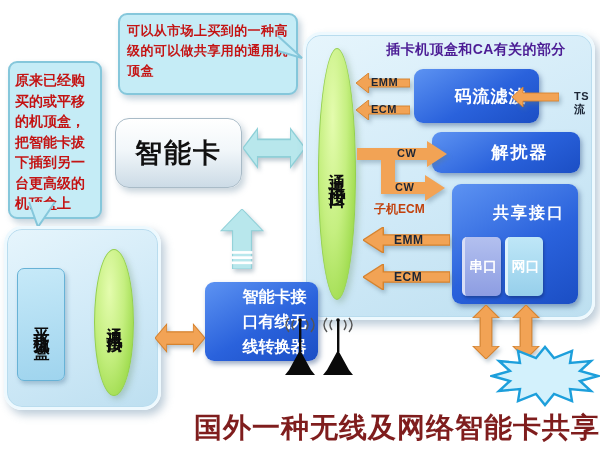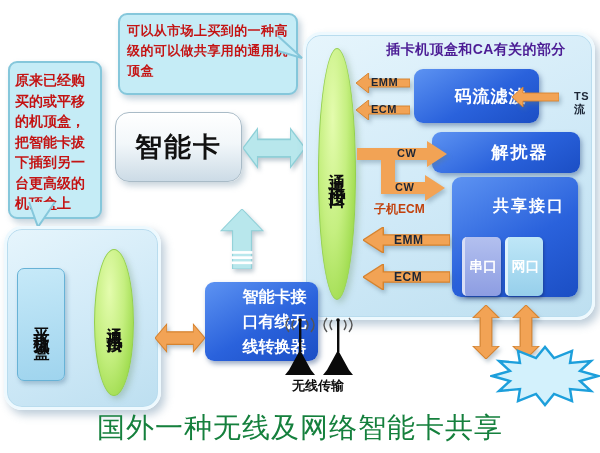--- a/index.html
+++ b/index.html
@@ -25,21 +25,21 @@
     background:linear-gradient(150deg,#5d93f2 0%,#2a62dc 55%,#1b4ec4 100%);
     border-radius:9px;color:#ffffff;font-weight:bold;
     box-shadow:2px 3px 5px rgba(60,90,140,.5);
     display:flex;align-items:center;justify-content:center;text-align:center;padding-left:28px;
   }
   .white-node{
     background:linear-gradient(180deg,#ffffff 0%,#f2f7fa 45%,#ccdbe6 100%);
     border:1px solid #a9bbc7;border-radius:14px;
     box-shadow:3px 4px 6px rgba(120,150,170,.4);
     display:flex;align-items:center;justify-content:center;
-    color:#111;font-size:27px;font-weight:600;letter-spacing:2px;
+    color:#111;font-size:27px;font-weight:600;letter-spacing:2px;margin-top:6px;
   }
   .lightblue-node{
     background:linear-gradient(170deg,#c6e9f8 0%,#9fd4ee 100%);
     border:1px solid #67b2d6;border-radius:7px;
     box-shadow:2px 3px 4px rgba(90,130,160,.4);
     display:flex;align-items:center;justify-content:center;
     color:#101010;font-weight:bold;
   }
   .green-ellipse{
     background:radial-gradient(ellipse at 38% 28%,#e4fcae 0%,#c5ef80 45%,#9cda4a 82%,#8bc93a 100%);
@@ -49,22 +49,22 @@
   }
   .vtext{writing-mode:vertical-rl;text-orientation:upright;font-weight:bold;color:#0c0c0c;}
   .arrow-label{position:absolute;font-weight:bold;color:#1c2636;font-size:11px;letter-spacing:.5px;}
   .shadowed{filter:drop-shadow(2px 3px 2px rgba(90,120,140,.40));}
   .inner-port{
     border-radius:5px;display:flex;align-items:center;justify-content:center;
     color:#ffffff;font-weight:bold;font-size:14px;
     box-shadow:1px 2px 3px rgba(20,40,90,.45);
   }
   #caption{
-    position:absolute;left:0;right:0;top:409px;text-align:center;
-    font-size:28px;font-weight:normal;color:#15803d;letter-spacing:1px;
+    position:absolute;left:0;right:0;top:409px;text-align:right;
+    font-size:28px;font-weight:bold;color:#7f1d1d;letter-spacing:1px;
   }
 </style>
 </head>
 <body>
 
 <div id="stage">
 
   <div class="abs callout" style="left:118px;top:13px;width:162px;height:66px;padding:6px 7px;font-size:13px;line-height:20px;letter-spacing:.4px;">
     <span class="txt">可以从市场上买到的一种高级的可以做共享用的通用机顶盒</span>
   </div>
@@ -128,21 +128,21 @@
   <svg class="abs shadowed" style="left:357px;top:140px;" width="92" height="68" viewBox="0 0 92 68">
     <polygon points="0,8 70,8 70,1 90,14 70,27 70,20 0,20" fill="#f2a355"></polygon>
     <rect x="24" y="14" width="14" height="38" fill="#f2a355"></rect>
     <polygon points="24,42 68,42 68,35 88,48 68,61 68,54 24,54" fill="#f2a355"></polygon>
   </svg>
   <span class="arrow-label" style="left:397px;top:147px;">CW</span>
   <span class="arrow-label" style="left:395px;top:181px;">CW</span>
 
   <span class="abs" style="left:374px;top:201px;font-size:12px;font-weight:bold;color:#c2410c;">子机ECM</span>
 
-  <div class="abs blue-node" style="left:452px;top:177px;width:98px;height:120px;align-items:flex-start;font-size:16px;letter-spacing:2px;">
+  <div class="abs blue-node" style="left:452px;top:184px;width:98px;height:120px;align-items:flex-start;font-size:16px;letter-spacing:2px;">
     <span style="margin-top:19px;">共享接口</span>
   </div>
   <div class="abs inner-port" style="left:505px;top:237px;width:35px;height:59px;background:linear-gradient(180deg,#bfe7f7 0%,#96cfeb 100%);border-left:3px solid #def2fb;">
     <span>网口</span>
   </div>
   <div class="abs inner-port" style="left:462px;top:237px;width:36px;height:59px;background:linear-gradient(180deg,#b3c0ef 0%,#8d9de2 100%);border-left:3px solid #d8def6;">
     <span>串口</span>
   </div>
 
   <svg class="abs shadowed" style="left:363px;top:227px;" width="87" height="26" viewBox="0 0 60 20" preserveAspectRatio="none">
@@ -184,21 +184,20 @@
       <path d="M61,4 Q65,9 61,14" fill="none" stroke="#555" stroke-width="1.4"></path>
       <path d="M66,2 Q72,9 66,16" fill="none" stroke="#555" stroke-width="1.4"></path>
     </g>
     <rect x="16" y="4" width="2.4" height="32" fill="#0a0a0a"></rect>
     <circle cx="17" cy="4" r="1.8" fill="#0a0a0a"></circle>
     <polygon points="17,34 28,54 32,59 2,59 6,54" fill="#0a0a0a"></polygon>
     <rect x="54" y="4" width="2.4" height="32" fill="#0a0a0a"></rect>
     <circle cx="55" cy="4" r="1.8" fill="#0a0a0a"></circle>
     <polygon points="55,34 66,54 70,59 40,59 44,54" fill="#0a0a0a"></polygon>
   </svg>
-  <div class="abs" style="left:280px;top:377px;width:76px;text-align:center;font-size:13px;font-weight:bold;color:#0c0c0c;">无线传输</div>
 
   <svg class="abs shadowed" style="left:472px;top:305px;" width="28" height="54" viewBox="0 0 24 60" preserveAspectRatio="none">
     <polygon points="12,0 23,14 17,14 17,46 23,46 12,60 1,46 7,46 7,14 1,14" fill="#f2a355" stroke="#d6832f" stroke-width="1"></polygon>
   </svg>
   <svg class="abs shadowed" style="left:512px;top:305px;" width="28" height="54" viewBox="0 0 24 60" preserveAspectRatio="none">
     <polygon points="12,0 23,14 17,14 17,46 23,46 12,60 1,46 7,46 7,14 1,14" fill="#f2a355" stroke="#d6832f" stroke-width="1"></polygon>
   </svg>
 
 
   <svg class="abs" style="left:490px;top:345px;" width="110" height="62" viewBox="0 0 110 62">

